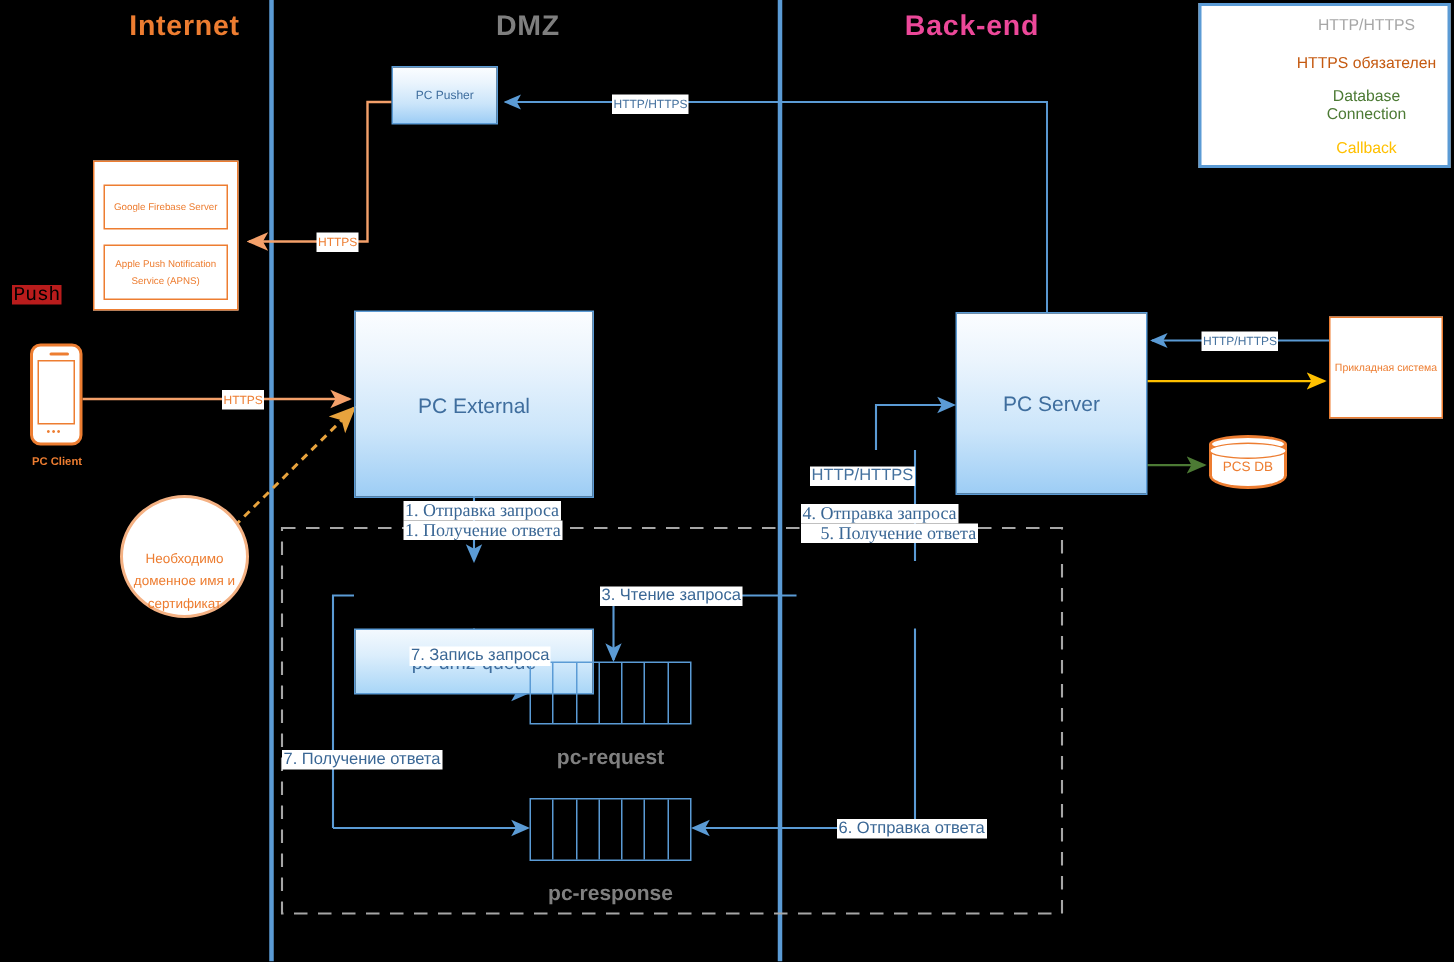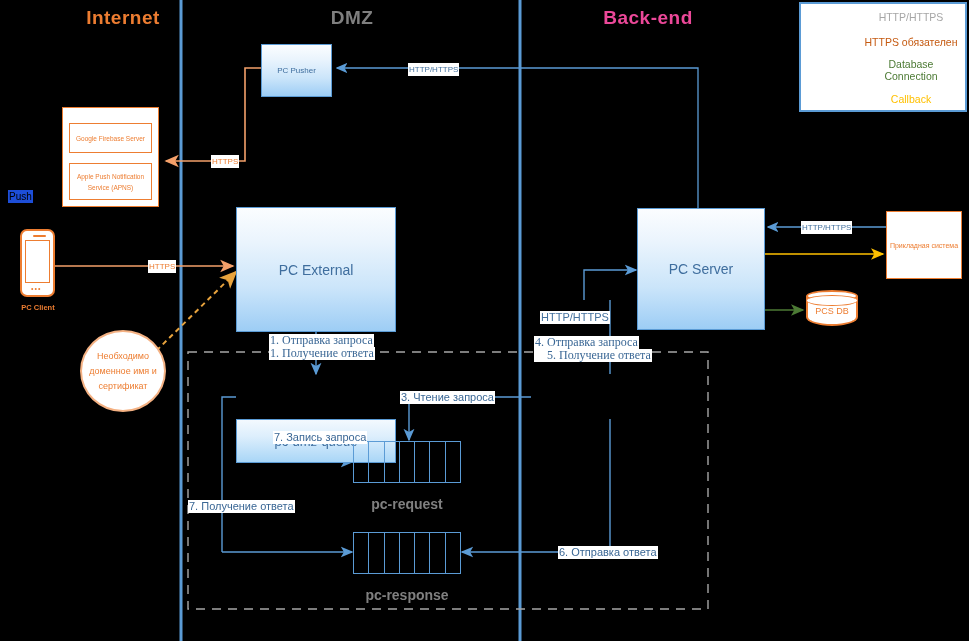--- a/index.html
+++ b/index.html
@@ -19,30 +19,30 @@
   .blue-box{border:1px solid #5B9BD5;
             background:linear-gradient(to bottom,#fbfdff 0%,#eaf4fd 28%,#cbe5fa 65%,#9dcdf5 100%);
             color:#3F6E9E;}
   .blue-box.flat{background:linear-gradient(to bottom,#f3f9fe 0%,#dceefc 40%,#a9d6f7 100%);}
 
   .orange-box{border:1px solid #ED7D31;background:#fff;color:#ED7D31;}
 
   .lbl{position:absolute;background:#fff;color:#44719E;font-size:10.5px;
        white-space:nowrap;padding:0 1px;line-height:13px;}
   .lbl.orange{color:#ED7D31;}
-  .lbl.black{color:#000;font-size:10px;background:#1d4ed8;}
+  .lbl.black{color:#000;font-size:13px;background:#b91c1c;font-family:Liberation Mono, monospace;}
   .lbl.ru{font-family:"Liberation Serif","DejaVu Serif",serif;font-size:12px;color:#3A6795;}
   .lbl.ruS{font-size:11px;color:#3A6795;}
 
   .capt{position:absolute;color:#808080;font-weight:bold;font-size:14px;
         text-align:center;white-space:nowrap;}
 
   .ellipse-note{position:absolute;border:2px solid #F4B183;border-radius:50%;
        background:#fff;color:#ED7D31;font-size:9px;line-height:15px;
-       display:flex;align-items:center;justify-content:center;text-align:center;}
+       display:flex;align-items:flex-end;justify-content:center;text-align:center;}
 
   .legend{position:absolute;left:799px;top:2px;width:168px;height:110px;
           border:2px solid #5B9BD5;background:#fff;box-sizing:border-box;}
   .legend .ltxt{position:absolute;right:4px;top:0;width:100px;text-align:center;
           font-size:10.5px;line-height:12px;}
   .phone{position:absolute;left:20px;top:229px;width:35px;height:68px;
          border:2.5px solid #ED7D31;border-radius:7px;background:#fff;box-sizing:border-box;}
   .phone .scr{position:absolute;left:3px;top:9px;right:3px;bottom:12px;border:1px solid #ED7D31;background:#fff;}
   .phone .spk{position:absolute;left:11px;top:3.5px;width:13px;height:2px;background:#ED7D31;border-radius:1px;}
   .phone .dots{position:absolute;left:9px;bottom:3px;font-size:7px;color:#ED7D31;letter-spacing:1px;}
@@ -148,21 +148,21 @@
     <span>Apple Push Notification Service (APNS)</span>
   </div>
 
   <div class="phone">
     <div class="spk"></div>
     <div class="scr"></div>
     <div class="dots">•••</div>
   </div>
   <div class="phone-cap">PC Client</div>
 
-  <div class="node blue-box" style="left:261px;top:44px;width:71px;height:53px;font-size:8px;">
+  <div class="node blue-box" style="left:261px;top:44px;width:71px;height:39px;font-size:8px;">
     <span>PC Pusher</span>
   </div>
 
   <div class="node blue-box" style="left:637px;top:208px;width:128px;height:122px;font-size:14px;">
     <span>PC Server</span>
   </div>
 
   <div class="node blue-box" style="left:236px;top:207px;width:160px;height:125px;font-size:14px;">
     <span>PC External</span>
   </div>

